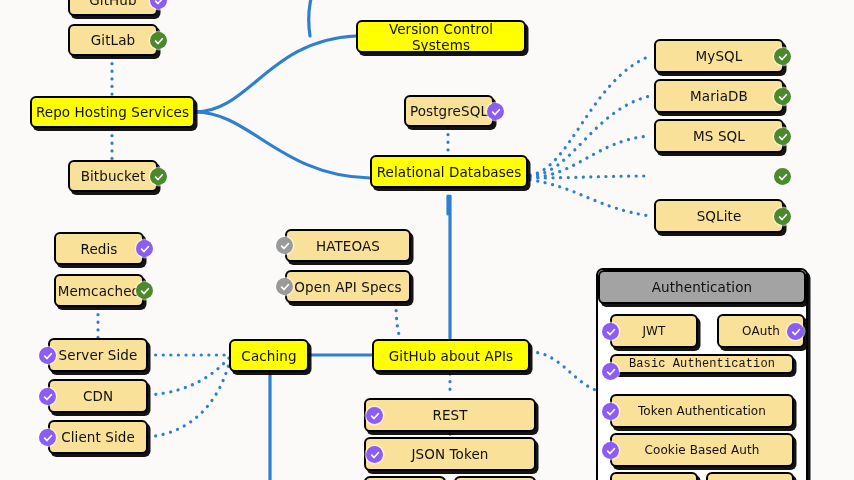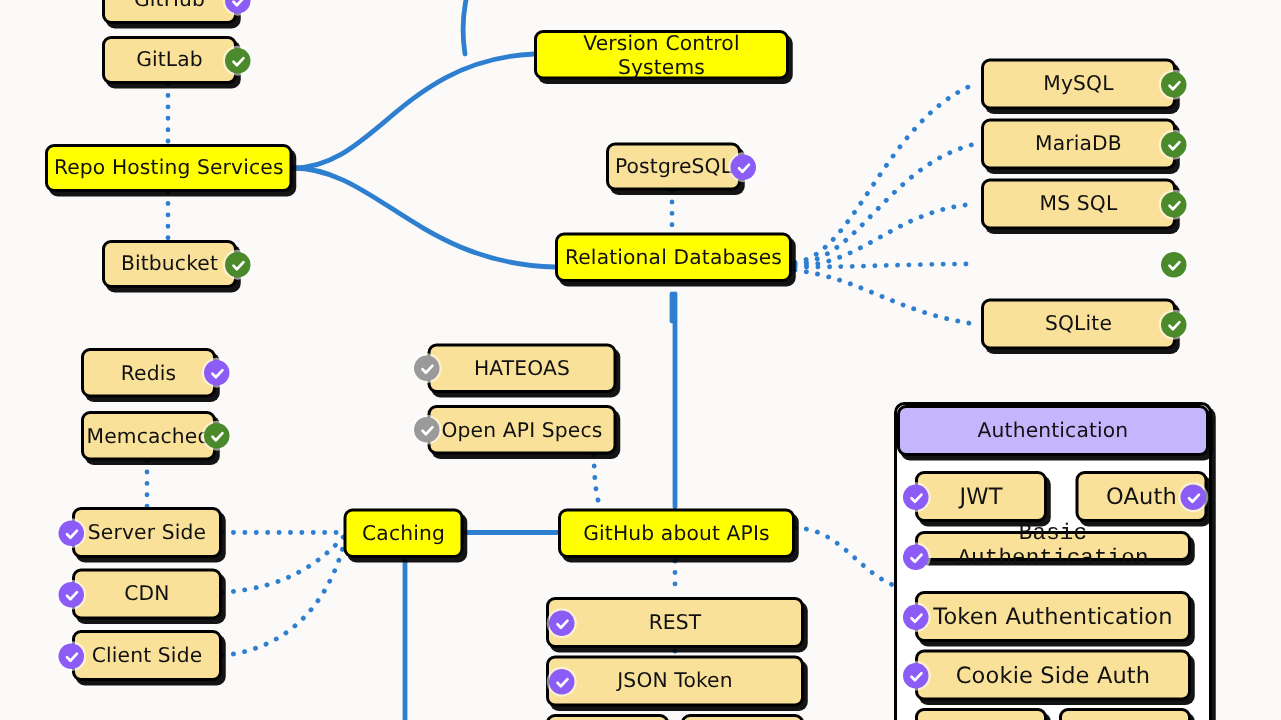--- a/index.html
+++ b/index.html
@@ -19,22 +19,22 @@
     border-radius:6px;
     display:flex;align-items:center;justify-content:center;
     text-align:center;
     color:#111;
     letter-spacing:.1px;
     box-shadow:2.5px 3px 0 0 rgba(0,0,0,.92);
     z-index:5;
   }
   .node.primary{background:#ffff00;font-size:13.5px;font-weight:400;}
   .node.sub{background:#fae199;font-size:13.5px;font-weight:400;}
-  .node.grouphdr{background:#c4b5fd;font-size:13.5px;font-weight:400;}
-  .node.small{font-size:15px;}
+  .node.grouphdr{background:#a3a3a3;font-size:13.5px;font-weight:400;}
+  .node.small{font-size:12px;text-align:right;}
 
   .groupbox{
     position:absolute;box-sizing:border-box;
     background:#ffffff;
     border:2.5px solid #000;
     border-radius:7px;
     box-shadow:2.5px 3px 0 0 rgba(0,0,0,.92);
     z-index:3;
   }
 
@@ -306,21 +306,21 @@
   <div class="node sub small" style="left:610px;top:394px;width:184px;height:34px;">
     <span>Token Authentication</span>
   </div>
   <div class="badge purple" style="left:602px;top:403px;">
     <svg viewBox="0 0 12 12">
         <path d="M2 6.2 L4.7 9 L10 3.3" stroke="#fff" stroke-width="2.1" fill="none" stroke-linecap="round" stroke-linejoin="round"></path>
       </svg>
   </div>
 
   <div class="node sub small" style="left:610px;top:433px;width:184px;height:34px;">
-    <span>Cookie Side Auth</span>
+    <span>Cookie Based Auth</span>
   </div>
   <div class="badge purple" style="left:602px;top:442px;">
     <svg viewBox="0 0 12 12">
         <path d="M2 6.2 L4.7 9 L10 3.3" stroke="#fff" stroke-width="2.1" fill="none" stroke-linecap="round" stroke-linejoin="round"></path>
       </svg>
   </div>
 
   <div class="node sub small" style="left:610px;top:472px;width:88px;height:34px;"></div>
   <div class="node sub small" style="left:706px;top:472px;width:88px;height:34px;"></div>
 

